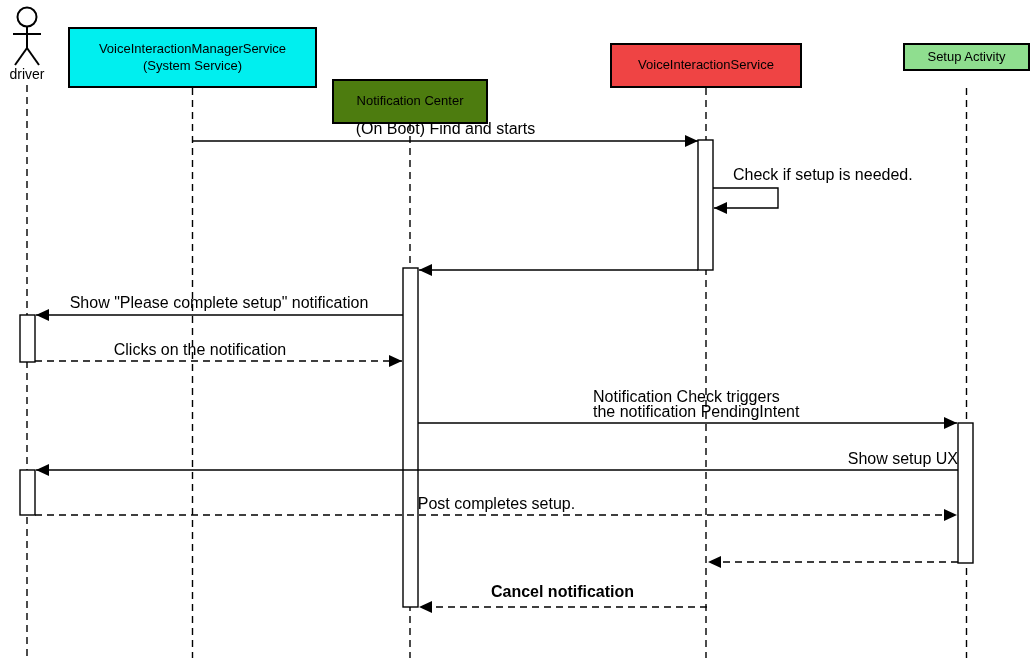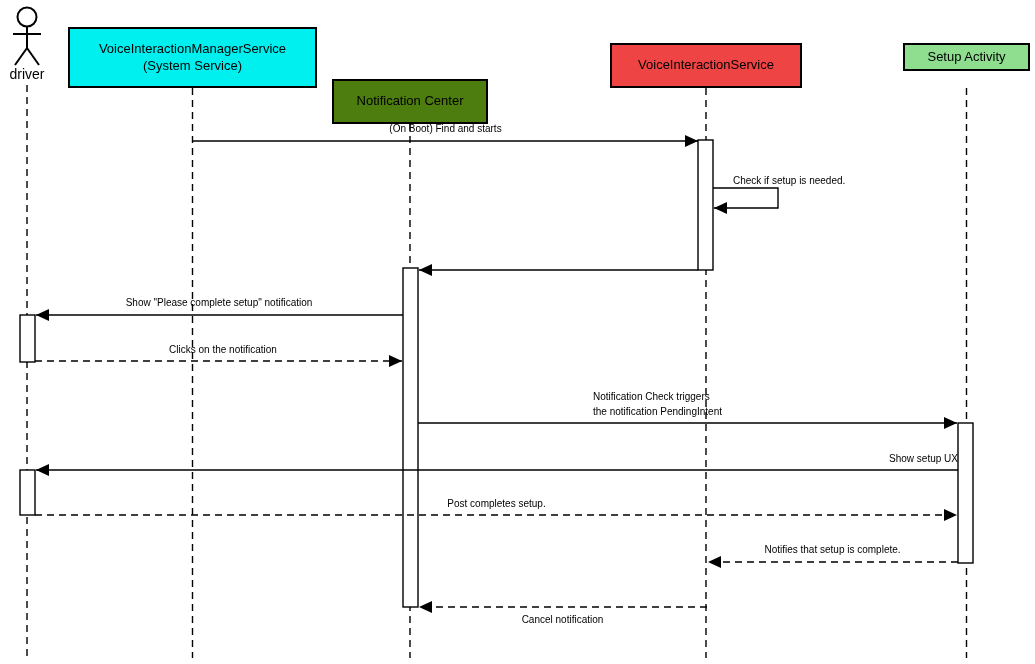--- a/index.html
+++ b/index.html
@@ -7,21 +7,21 @@
     position:relative;width:1035px;height:664px;background:#ffffff;
     font-family:"Liberation Sans", sans-serif;color:#000;overflow:hidden;
   }
   .layer{position:absolute;left:0;top:0;}
   .pbox{
     position:absolute;box-sizing:border-box;border:2px solid #000;
     display:flex;align-items:center;justify-content:center;text-align:center;
     font-size:13px;line-height:1.3;white-space:pre-line;
   }
   .msg-label{
-    position:absolute;font-size:10px;line-height:15px;white-space:pre-line;
+    position:absolute;font-size:16px;line-height:15px;white-space:pre-line;
   }
   .center{text-align:center;}
   .actor-label{position:absolute;font-size:14px;text-align:center;}
   line,path,rect,circle{shape-rendering:geometricPrecision;}
 </style>
 </head>
 <body>
 
 <div class="stage">
 
@@ -70,31 +70,30 @@
 (System Service)</div>
 
   <div class="pbox" style="left: 332px; top: 43px; width: 156px; height: 45px; background-color: #4d7c0f; margin-top: 36px;">Notification Center</div>
 
   <div class="pbox" style="left: 610px; top: 43px; width: 192px; height: 45px; background-color: #ef4444;">VoiceInteractionService</div>
 
   <div class="pbox" style="left: 903px; top: 43px; width: 127px; height: 28px; background-color: rgb(143, 222, 143);">Setup Activity</div>
 
   <div class="msg-label center" style="left:193px;top:121px;width:505px;">(On Boot) Find and starts</div>
 
-  <div class="msg-label" style="left:733px;top:173px;">Check if setup is needed.</div>
+  <div class="msg-label" style="left:733px;top:167px;">Check if setup is needed.</div>
 
 
   <div class="msg-label center" style="left:35px;top:295px;width:368px;">Show "Please complete setup" notification</div>
 
-  <div class="msg-label center" style="left:47px;top:342px;width:352px;">Clicks on the notification</div>
+  <div class="msg-label center" style="left:24px;top:342px;width:352px;">Clicks on the notification</div>
 
   <div class="msg-label" style="left:593px;top:389px;">Notification Check triggers
 the notification PendingIntent</div>
 
   <div class="msg-label center" style="left:35px;top:451px;width:923px;text-align:right;">Show setup UX</div>
 
   <div class="msg-label center" style="left:35px;top:496px;width:923px;">Post completes setup.</div>
 
-  <div class="msg-label center" style="left:707px;top:542px;width:251px;">Notifies that setup is complete.</div>
 
-  <div class="msg-label center" style="left:418px;top:612px;width:289px;">Cancel notification</div>
+  <div class="msg-label center" style="left:418px;top:584px;width:289px;font-weight:bold;">Cancel notification</div>
 
 </div>
 
 </body></html>

